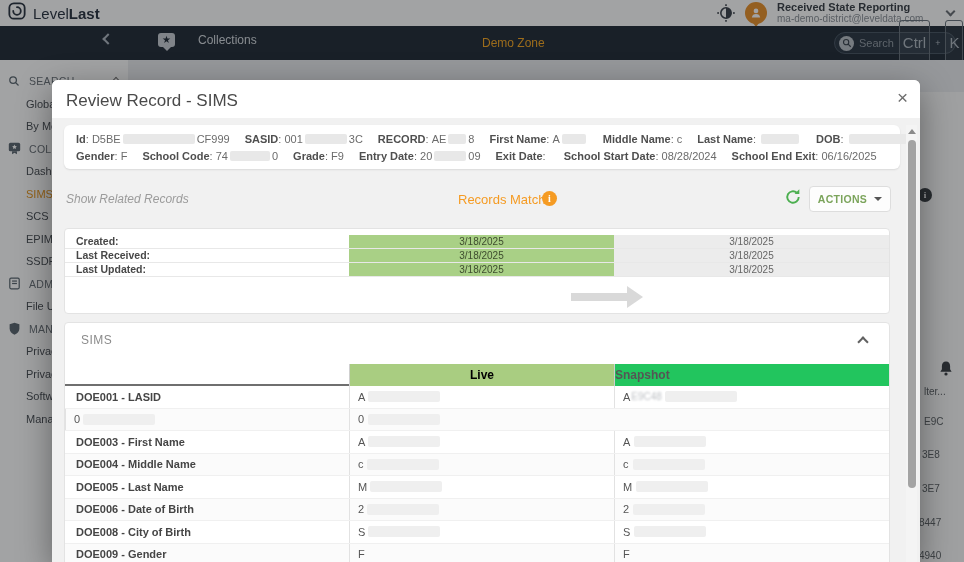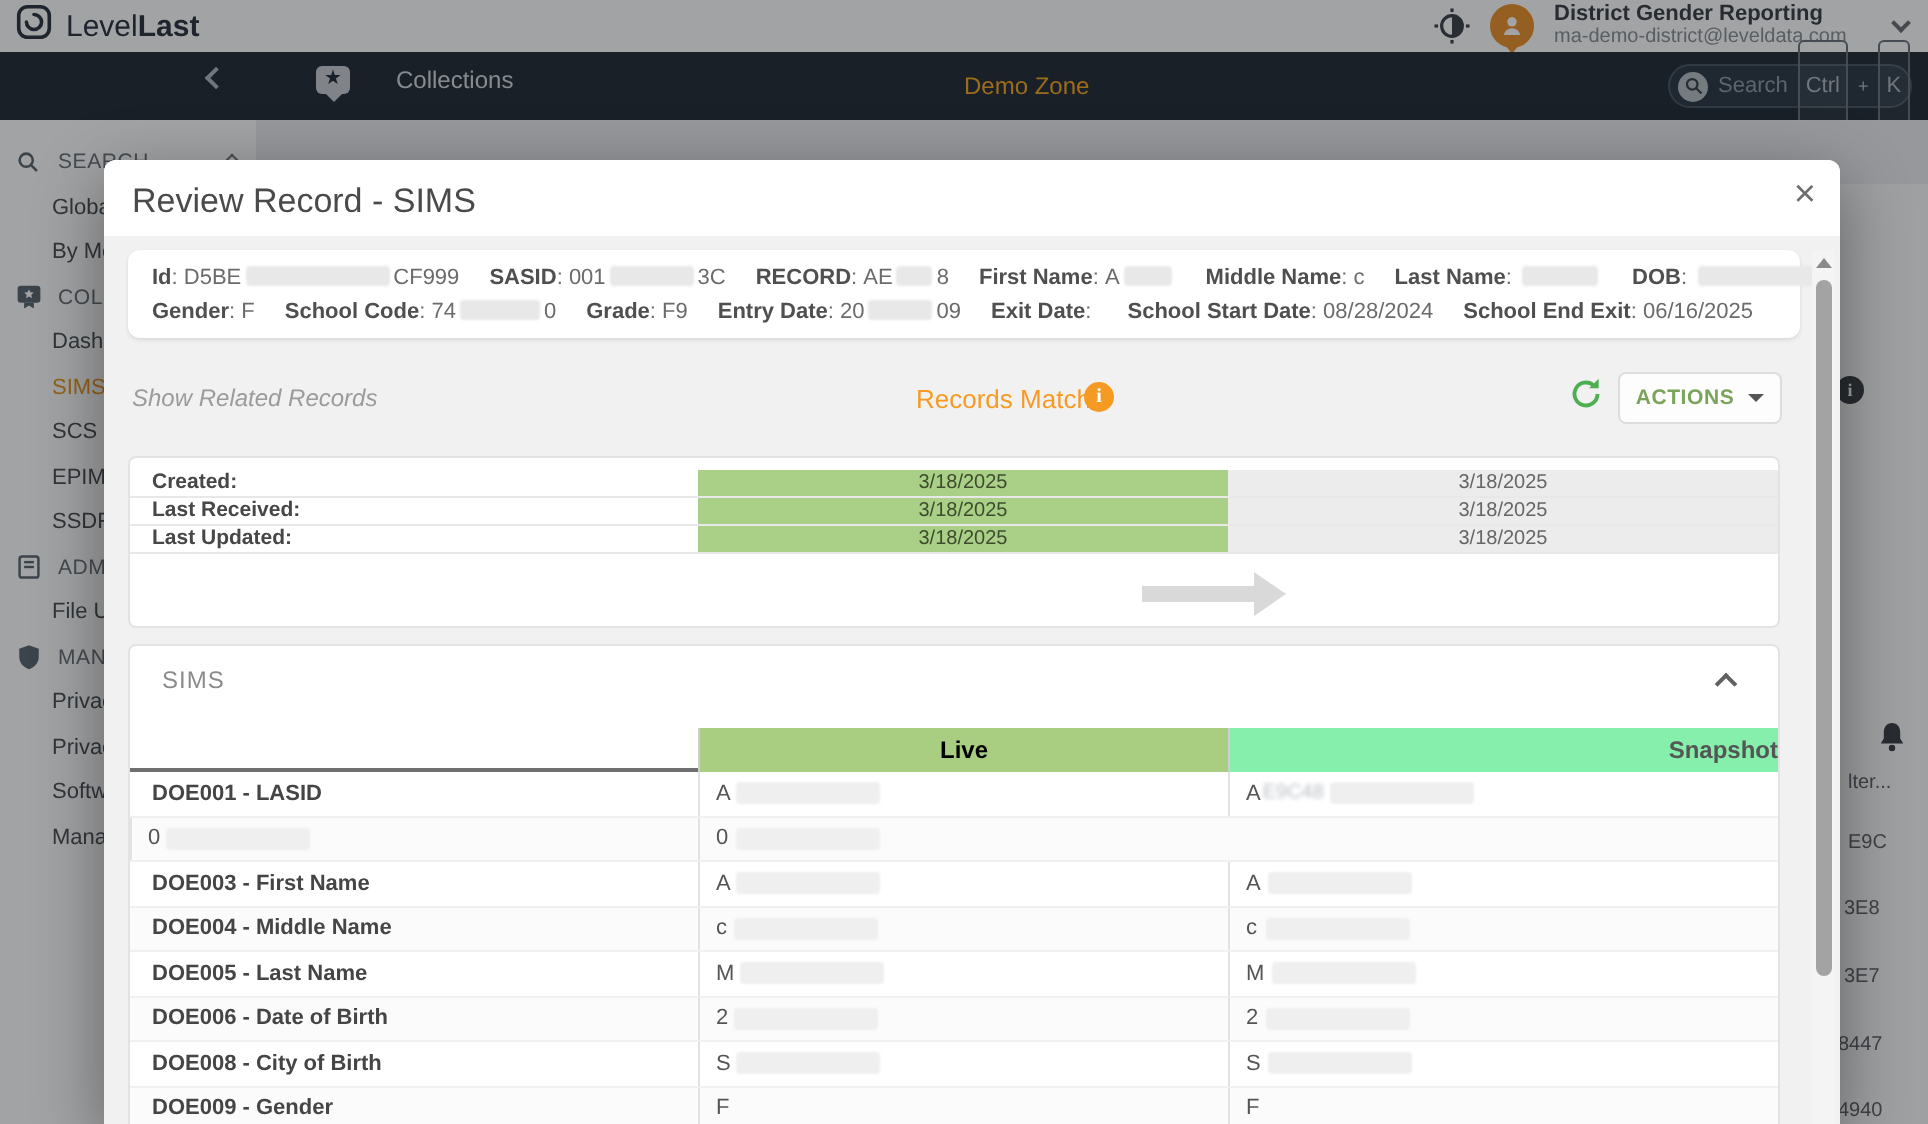--- a/index.html
+++ b/index.html
@@ -35,21 +35,21 @@
   .coll-badge:after{content:"";position:absolute;bottom:-4px;left:5px;border-left:4px solid transparent;
           border-right:4px solid transparent;border-top:4px solid #c9ced4;}
   .coll-star{color:#222c38;font-size:10px;line-height:10px;}
   .nav-collections-label{color:#d4d9de;font-size:12px;margin-left:14px;}
   .nav-zone{position:absolute;left:482px;top:10px;color:#f5a623;font-size:12px;font-weight:500;}
   .search-pill{position:absolute;right:8px;top:6px;width:122px;height:22px;border:1px solid #4a5663;
           background:#2c3845;border-radius:12px;display:flex;align-items:center;padding:0 4px;gap:5px;}
   .search-circle{width:15px;height:15px;border-radius:50%;background:#b9bfc6;display:flex;
           align-items:center;justify-content:center;flex:0 0 auto;}
   .search-label{color:#929aa3;font-size:11px;}
-  .kbd{border:1px solid #6a737d;border-radius:3px;font-size:11px;color:#aeb6bf;padding:16px 3px;
+  .kbd{border:1px solid #6a737d;border-radius:3px;font-size:15px;color:#aeb6bf;padding:16px 3px;
           line-height:12px;background:rgba(255,255,255,.05);}
   .kbd-plus{color:#aeb6bf;font-size:9px;}
 
   
   .sidebar{position:absolute;left:0;top:60px;width:128px;height:502px;background:#ffffff;z-index:1;
           padding-top:10px;overflow:hidden;}
   .side-row{height:22.5px;display:flex;align-items:center;padding-left:8px;white-space:nowrap;}
   .side-row .side-icon{width:14px;height:14px;margin-right:7px;flex:0 0 auto;display:flex;align-items:center;}
   .side-row.item{padding-left:26px;}
   .side-label{font-size:11px;color:#4a4f55;}
@@ -116,21 +116,21 @@
   .sims-card{position:absolute;left:12px;top:242px;width:826px;height:300px;background:#fff;
          border:1px solid #e3e3e3;border-radius:4px;overflow:hidden;}
   .sims-title{position:absolute;left:16px;top:10px;font-size:12px;color:#8b8b8b;letter-spacing:.5px;}
   .sims-chevron{position:absolute;right:22px;top:15px;width:8px;height:8px;border-left:2px solid #616161;
          border-top:2px solid #616161;transform:rotate(45deg);cursor:pointer;}
   .s-header{position:absolute;left:0;top:41px;width:100%;display:grid;
          grid-template-columns:284px 265px 275px;height:22px;}
   .s-h-empty{border-bottom:2px solid #6f6f6f;}
   .s-h-live{background:#a9cd81;font-size:12px;font-weight:bold;color:#000000;text-align:center;
          line-height:22px;border-left:1px solid #cfcfcf;}
-  .s-h-snap{background:#86efac;font-size:12px;font-weight:bold;color:#555;text-align:right;
+  .s-h-snap{background:#22c55e;font-size:12px;font-weight:bold;color:#555;text-align:left;
          line-height:22px;border-left:1px solid #cfcfcf;}
   .s-rows{position:absolute;left:0;top:63px;width:100%;}
   .s-row{display:grid;grid-template-columns:284px 265px 275px;height:22.5px;border-bottom:1px solid #f0f0f0;}
   .s-row:nth-child(even){background:#fbfbfb;}
   .s-field{padding-left:11px;font-size:11px;font-weight:bold;color:#454545;display:flex;align-items:center;}
   .s-cell{padding-left:8px;font-size:11px;color:#555;display:flex;align-items:center;border-left:1px solid #e2e2e2;}
   .cell-red{display:inline-block;width:72px;height:11px;background:#efefef;border-radius:2px;
          margin-left:3px;filter:blur(.6px);}
   .ghost{color:#bcbfc3;filter:blur(1.1px);font-size:10px;margin-left:1px;}
 
@@ -165,21 +165,21 @@
           <line x1="14.2" y1="8" x2="15.8" y2="8" stroke="#3c434c" stroke-width="1.4"></line>
         </svg>
       </span>
       <span class="avatar">
         <svg width="14" height="14" viewBox="0 0 16 16">
           <circle cx="8" cy="5.6" r="2.7" fill="#fff"></circle>
           <path d="M3.2 13.2 a4.9 4.9 0 0 1 9.6 0 z" fill="#fff"></path>
         </svg>
       </span>
       <span class="user-block">
-        <div class="user-name">District Gender Reporting</div>
+        <div class="user-name">Received State Reporting</div>
         <div class="user-email">ma-demo-district@leveldata.com</div>
       </span>
       <span class="user-caret"></span>
     </div>
   </div>
 
   <div class="navbar">
     <span class="nav-collapse"></span>
     <span class="nav-collections">
       <span class="coll-badge">

